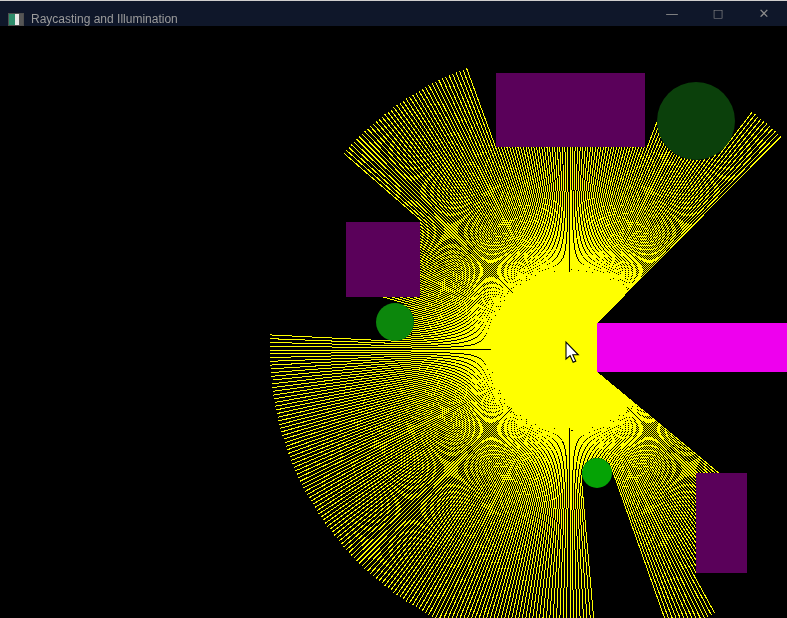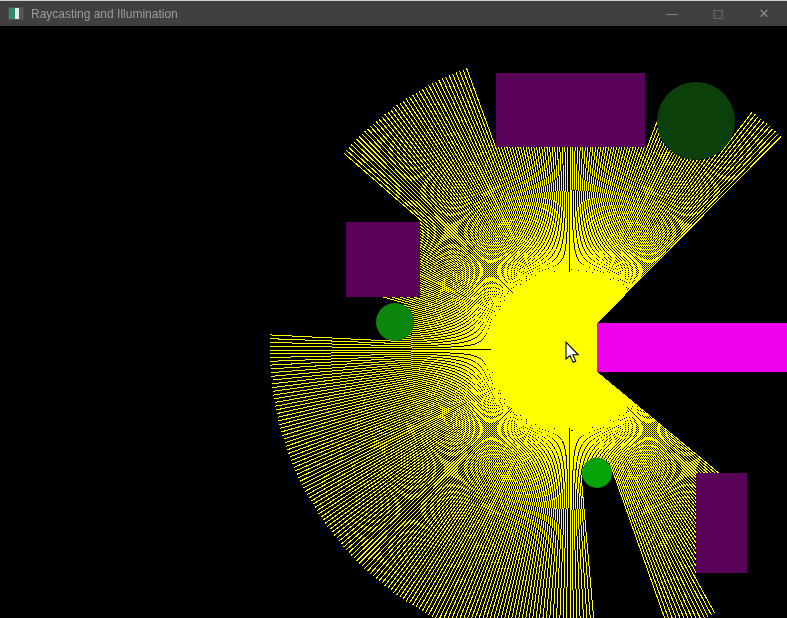--- a/index.html
+++ b/index.html
@@ -5,25 +5,25 @@
   html,body{margin:0;padding:0;background:#222;}
   .window{
     width:787px;height:618px;
     overflow:hidden;
     background:#000;
     font-family:"Liberation Sans", sans-serif;
     position:relative;
   }
   .titlebar{
     height:26px;
-    background:#404040;
+    background:#0f172a;
     border-top:1px solid #cfcecd;
     box-sizing:border-box;
     display:flex;
-    align-items:center;
+    align-items:flex-end;
     padding-left:8px;
     user-select:none;
   }
   .appicon{
     width:16px;height:13px;
     display:inline-block;
     border:1px solid #4e4e4e;
     box-sizing:border-box;
     background:linear-gradient(to right,#2e8c6a 0 42%,#e9e9e7 42% 72%,#565656 72%);
     margin-right:7px;

